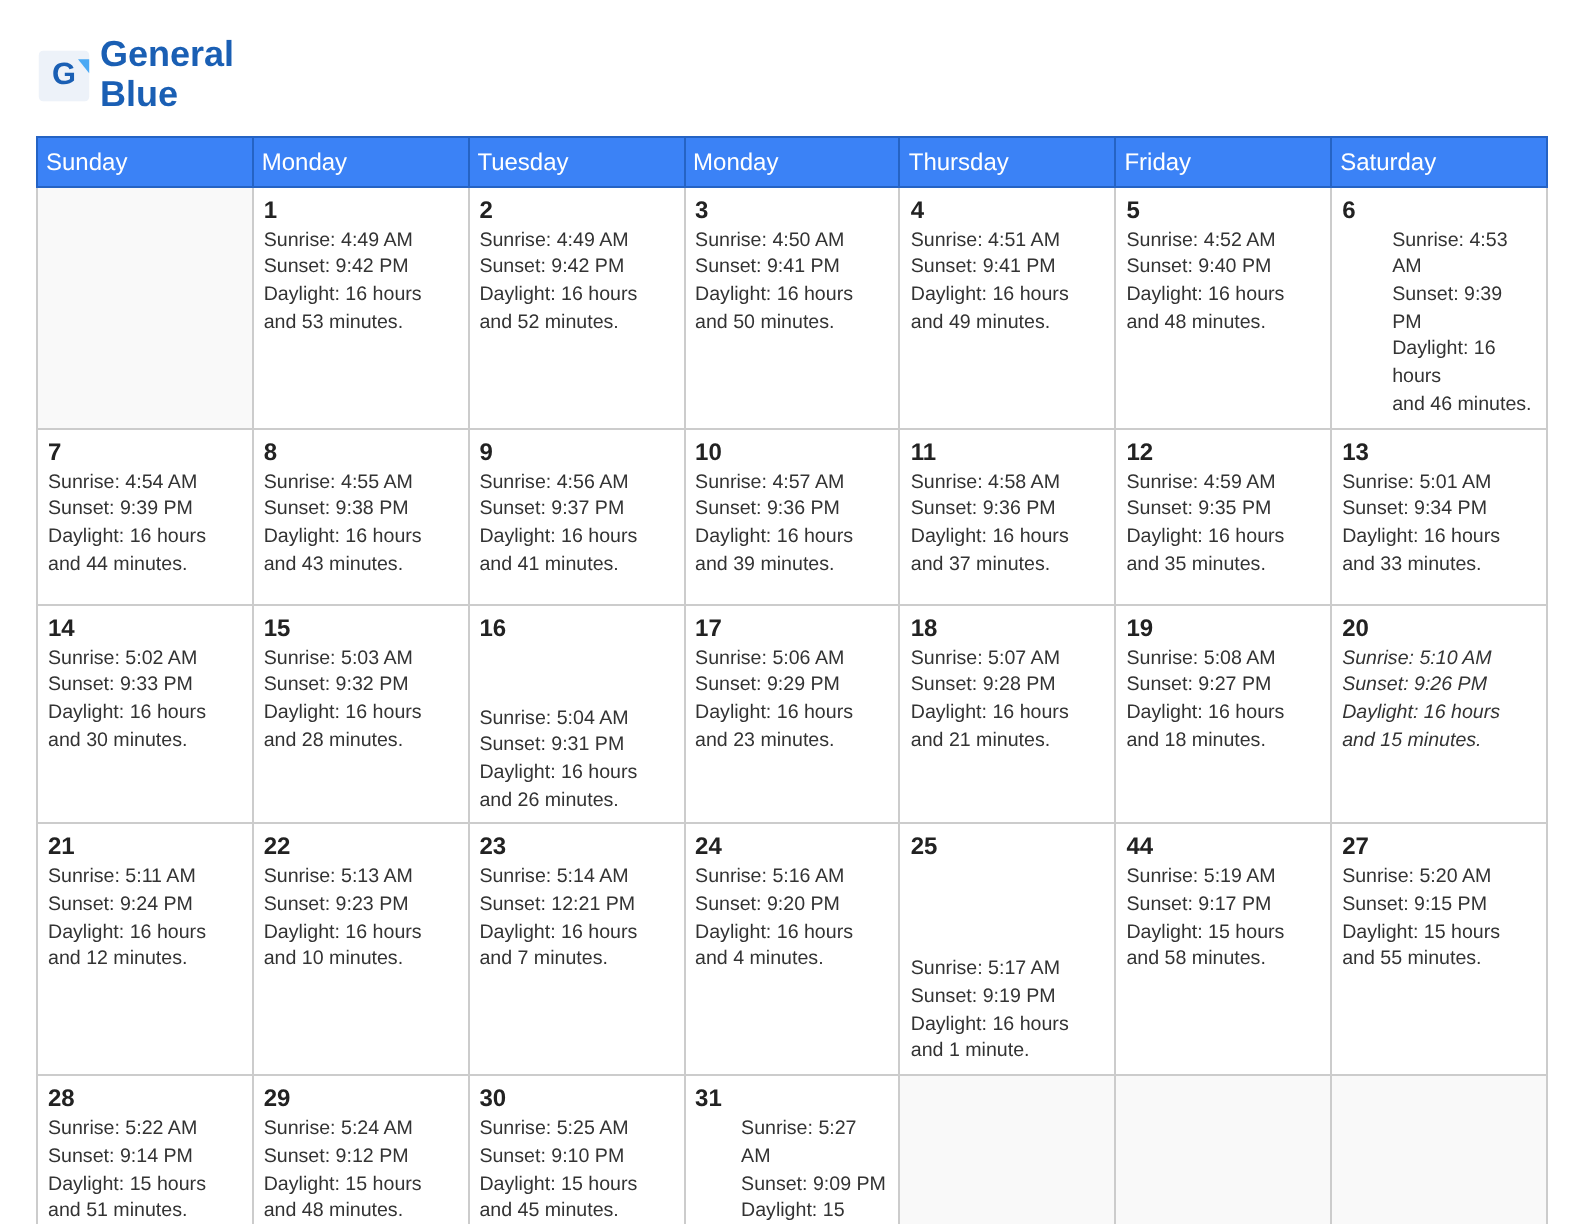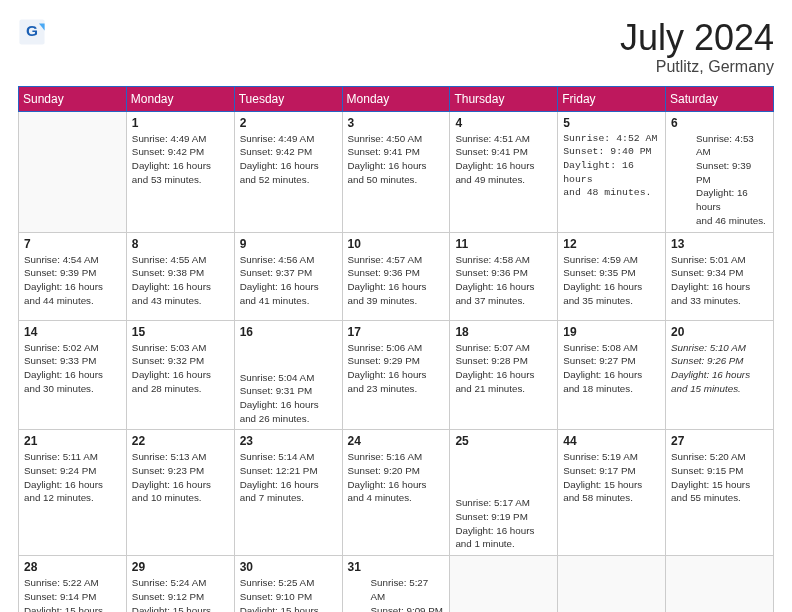--- a/index.html
+++ b/index.html
@@ -55,21 +55,21 @@
       color: #444;
     }
     .calendar {
       flex: 1;
       border-collapse: collapse;
       width: 100%;
       table-layout: fixed;
       font-size: 10.5px;
     }
     .calendar th {
-      background: #be185d;
+      background: #3b82f6;
       color: #fff;
       padding: 5px 4px;
       text-align: left;
       font-size: 12px;
       font-weight: normal;
       border: 1px solid #2563c4;
     }
     .calendar td {
       border: 1px solid #ccc;
       vertical-align: top;
@@ -96,24 +96,24 @@
 <body>
 
 <div class="page">
   <div class="header">
     <div class="logo">
       <svg class="logo-icon" viewBox="0 0 40 40">
         <rect x="2" y="2" width="36" height="36" rx="3" fill="#1a5fb4" opacity="0.08"></rect>
         <text x="20" y="26" text-anchor="middle" font-size="22" font-weight="bold" fill="#1a5fb4" font-family="Arial">G</text>
         <polygon points="30,8 38,8 38,18" fill="#2196F3" opacity="0.8"></polygon>
       </svg>
-    </div>
-    <div class="title-block">
-      <div class="month-year">July 2024</div>
-      <div class="location">Putlitz, Germany</div>
+      <div class="logo-text">
+        <div><span>General</span></div>
+        <div><span style="color:#1a5fb4">Blue</span></div>
+      </div>
     </div>
   </div>
 
   <table class="calendar">
     <thead>
       <tr id="header-row">
           <th>Sunday</th>
           <th>Monday</th>
           <th>Tuesday</th>
           <th>Monday</th>
@@ -148,21 +148,21 @@
           </td>
           <td>
             <span class="day-num">4</span>
             <div class="cell-info" style="white-space: pre-line;">Sunrise: 4:51 AM
 Sunset: 9:41 PM
 Daylight: 16 hours
 and 49 minutes.</div>
           </td>
           <td>
             <span class="day-num">5</span>
-            <div class="cell-info" style="white-space: pre-line; font-family: Liberation Mono, monospace;">Sunrise: 4:52 AM
+            <div class="cell-info" style="white-space: pre-line;">Sunrise: 4:52 AM
 Sunset: 9:40 PM
 Daylight: 16 hours
 and 48 minutes.</div>
           </td>
           <td>
             <span class="day-num">6</span>
             <div class="cell-info" style="white-space: pre-line; margin-left: 25px;">Sunrise: 4:53 AM
 Sunset: 9:39 PM
 Daylight: 16 hours
 and 46 minutes.</div>

